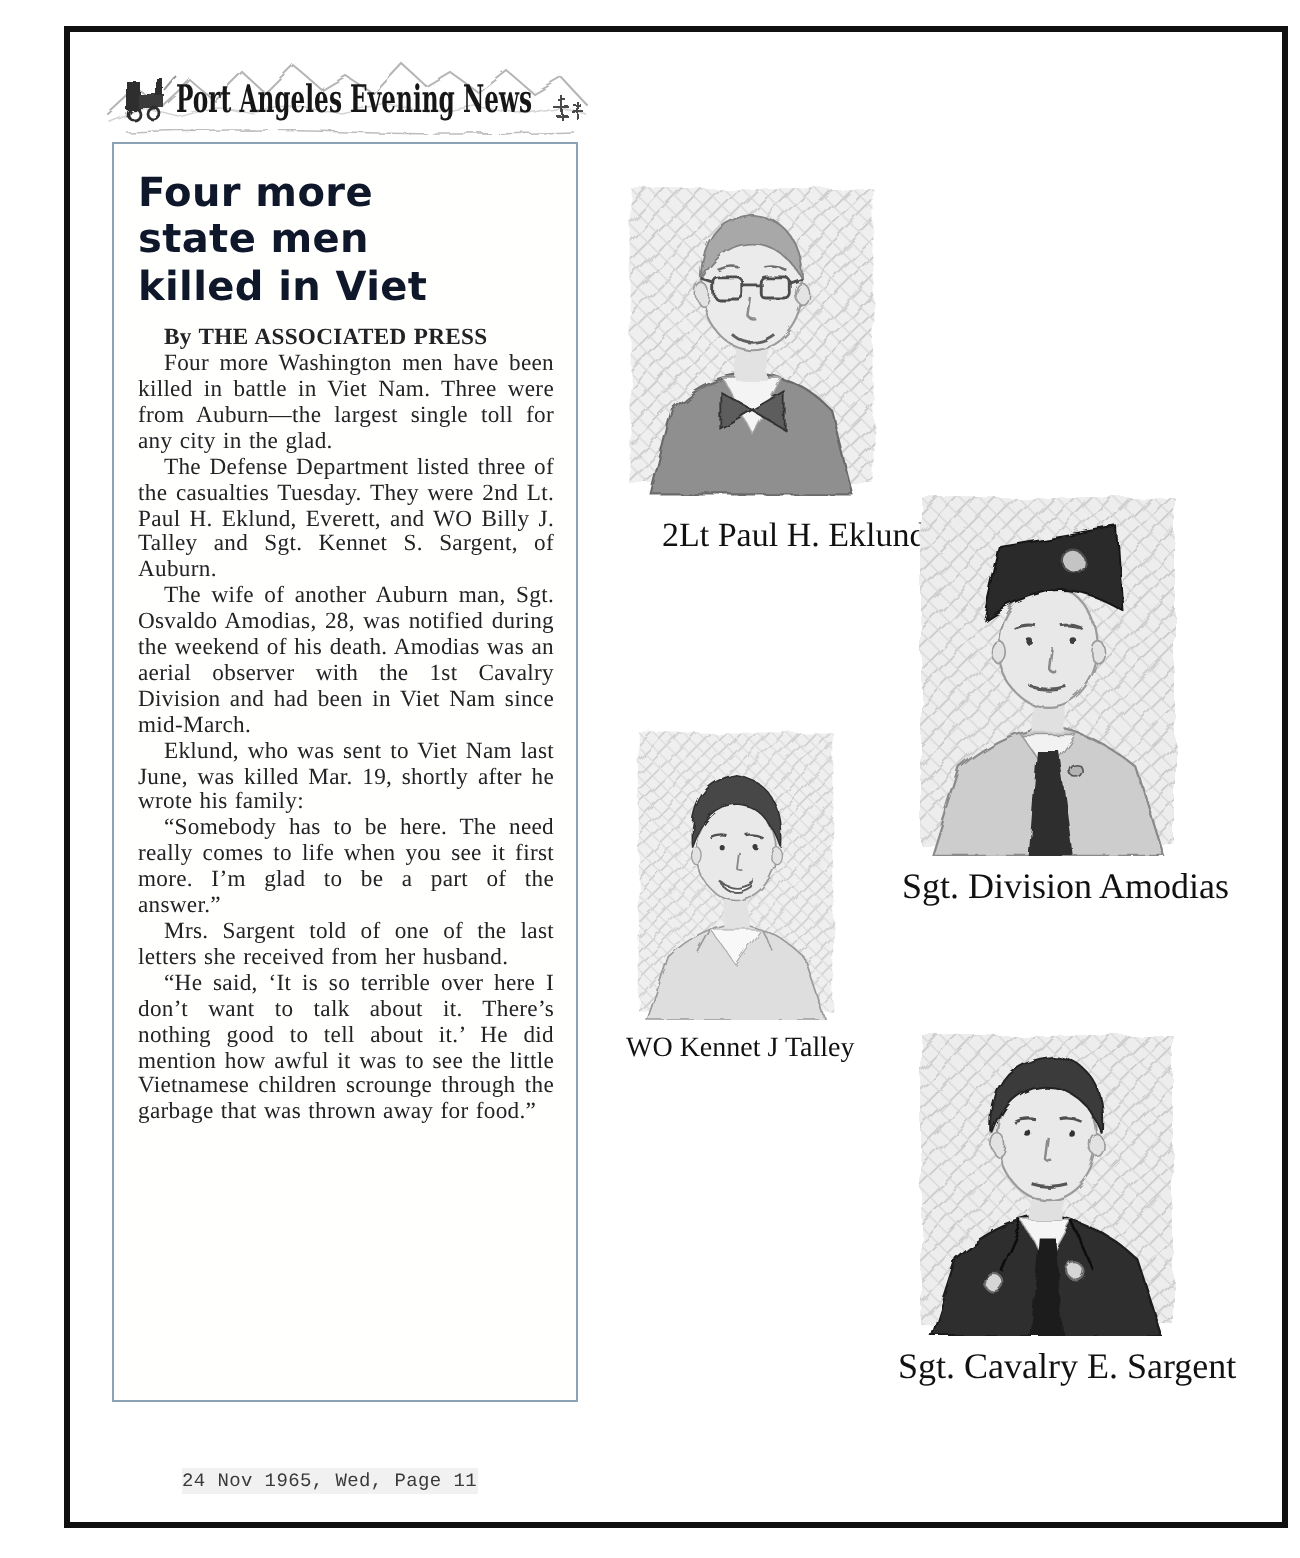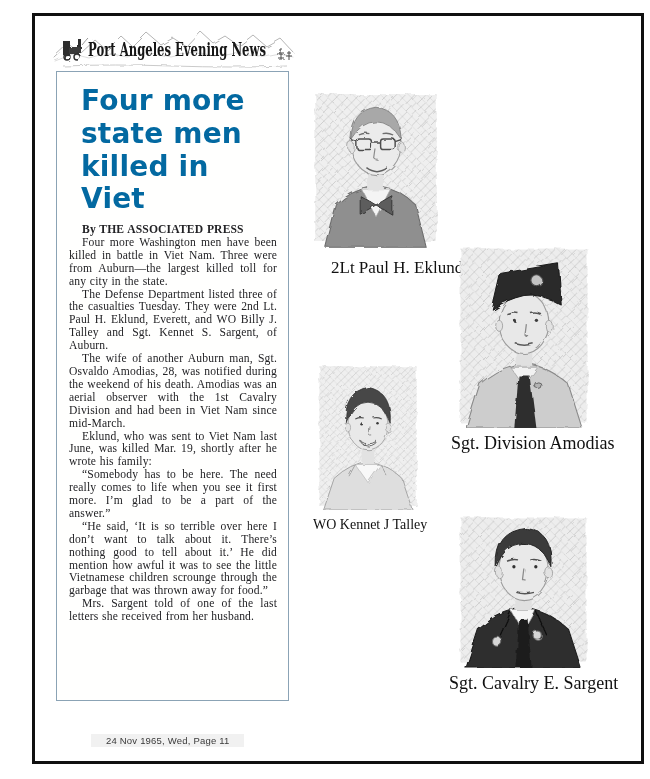--- a/index.html
+++ b/index.html
@@ -14,22 +14,22 @@
   
   .masthead{position:absolute;left:18px;top:8px;width:242px;height:48px;}
   .masthead svg{width:100%;height:100%;}
   
   .article-box{
     position:absolute;left:21px;top:55px;width:233px;height:630px;
     border:1.5px solid #8ba3b5;box-sizing:border-box;background:#fffffe;
     padding:13px 11px 8px 12px;overflow:hidden;
   }
   .headline{
-    font-family:"DejaVu Sans", sans-serif;font-weight:bold;font-size:28px;
-    line-height:1.17;color:#0369a1;white-space:pre-line;margin:0 0 8px 12px;letter-spacing:.2px;
+    font-family:"DejaVu Sans", sans-serif;font-weight:bold;font-size:20px;
+    line-height:1.17;color:#0f172a;white-space:pre-line;margin:0 0 8px 0;letter-spacing:.2px;
   }
   .byline{
     font-size:11.5px;font-weight:bold;letter-spacing:.4px;color:#222;
     margin:0 0 3px 0;word-spacing:2px;
   }
   .article-box p{
     margin:0;font-size:11.6px;line-height:12.9px;text-align:justify;
     text-indent:13px;letter-spacing:.15px;word-spacing:.6px;color:#232326;
   }
   
@@ -42,22 +42,22 @@
   .cap-eklund{left:276px;top:242px;font-size:17px;margin-left:20px;}
   .cap-amodias{left:416px;top:417px;font-size:18px;}
   .cap-talley{left:278px;top:501px;font-size:14px;}
   .cap-sargent{left:414px;top:657px;font-size:18px;}
   .ph-eklund{left:275px;top:72px;width:132px;height:160px;}
   .ph-amodias{left:420px;top:227px;width:138px;height:185px;}
   .ph-talley{left:280px;top:346px;width:106px;height:148px;}
   .ph-sargent{left:420px;top:496px;width:137px;height:156px;}
   
   .dateline{
-    position:absolute;left:56px;top:718px;font-family:Liberation Sans, sans-serif;
-    font-size:9.5px;color:#3a3a3a;background:#f1f1f1;padding:1px 15px;letter-spacing:.2px;
+    position:absolute;left:56px;top:718px;font-family:Liberation Mono, monospace;
+    font-size:9.5px;color:#3a3a3a;background:#f1f1f1;padding:1px 0;letter-spacing:.2px;
   }
   .defs-holder{position:absolute;width:0;height:0;overflow:hidden;}
 </style>
 </head>
 <body>
 
 <svg class="defs-holder" aria-hidden="true">
   <defs>
     <pattern id="hx" width="7" height="7" patternUnits="userSpaceOnUse">
       <path d="M0 7 L7 0" stroke="#c7c7c7" stroke-width="0.6"></path>
@@ -100,27 +100,27 @@
       <line x1="8" y1="38.5" x2="236" y2="38.5" stroke="#3c3c3c" stroke-width="1.2" filter="url(#sk)"></line>
       <path d="M10,42 Q60,40 120,42 T234,42" stroke="#bdbdbd" stroke-width="0.8" fill="none" filter="url(#sk)"></path>
     </svg>
   </div>
 
   <div class="article-box">
     <h1 class="headline">Four more
 state men
 killed in Viet</h1>
     <p class="byline">By THE ASSOCIATED PRESS</p>
-    <p>Four more Washington men have been killed in battle in Viet Nam. Three were from Auburn—the largest killed toll for any city in the state.</p>
+    <p>Four more Washington men have been killed in battle in Viet Nam. Three were from Auburn—the largest single toll for any city in the glad.</p>
     <p>The Defense Department listed three of the casualties Tuesday. They were 2nd Lt. Paul H. Eklund, Everett, and WO Billy J. Talley and Sgt. Kennet S. Sargent, of Auburn.</p>
     <p>The wife of another Auburn man, Sgt. Osvaldo Amodias, 28, was notified during the weekend of his death. Amodias was an aerial observer with the 1st Cavalry Division and had been in Viet Nam since mid-March.</p>
     <p>Eklund, who was sent to Viet Nam last June, was killed Mar. 19, shortly after he wrote his family:</p>
     <p>“Somebody has to be here. The need really comes to life when you see it first more. I’m glad to be a part of the answer.”</p>
+    <p>Mrs. Sargent told of one of the last letters she received from her husband.</p>
     <p>“He said, ‘It is so terrible over here I don’t want to talk about it. There’s nothing good to tell about it.’ He did mention how awful it was to see the little Vietnamese children scrounge through the garbage that was thrown away for food.”</p>
-    <p>Mrs. Sargent told of one of the last letters she received from her husband.</p>
   </div>
 
   <div class="photo ph-eklund">
     <svg viewBox="0 0 100 120">
       <g filter="url(#sk)">
         <rect x="4" y="4" width="92" height="112" fill="#efefef"></rect>
         <rect x="4" y="4" width="92" height="112" fill="url(#hx)"></rect>
         <path d="M12,120 L20,88 Q31,77 44,75 L56,75 Q69,77 80,88 L88,120 Z" fill="#8f8f8f" stroke="#6b6b6b" stroke-width="0.8"></path>
         <path d="M39,76 L50,97 L61,76 Z" fill="#f4f4f4" stroke="#aaa" stroke-width="0.5"></path>
         <rect x="44" y="62" width="12" height="15" fill="#e2e2e2"></rect>

